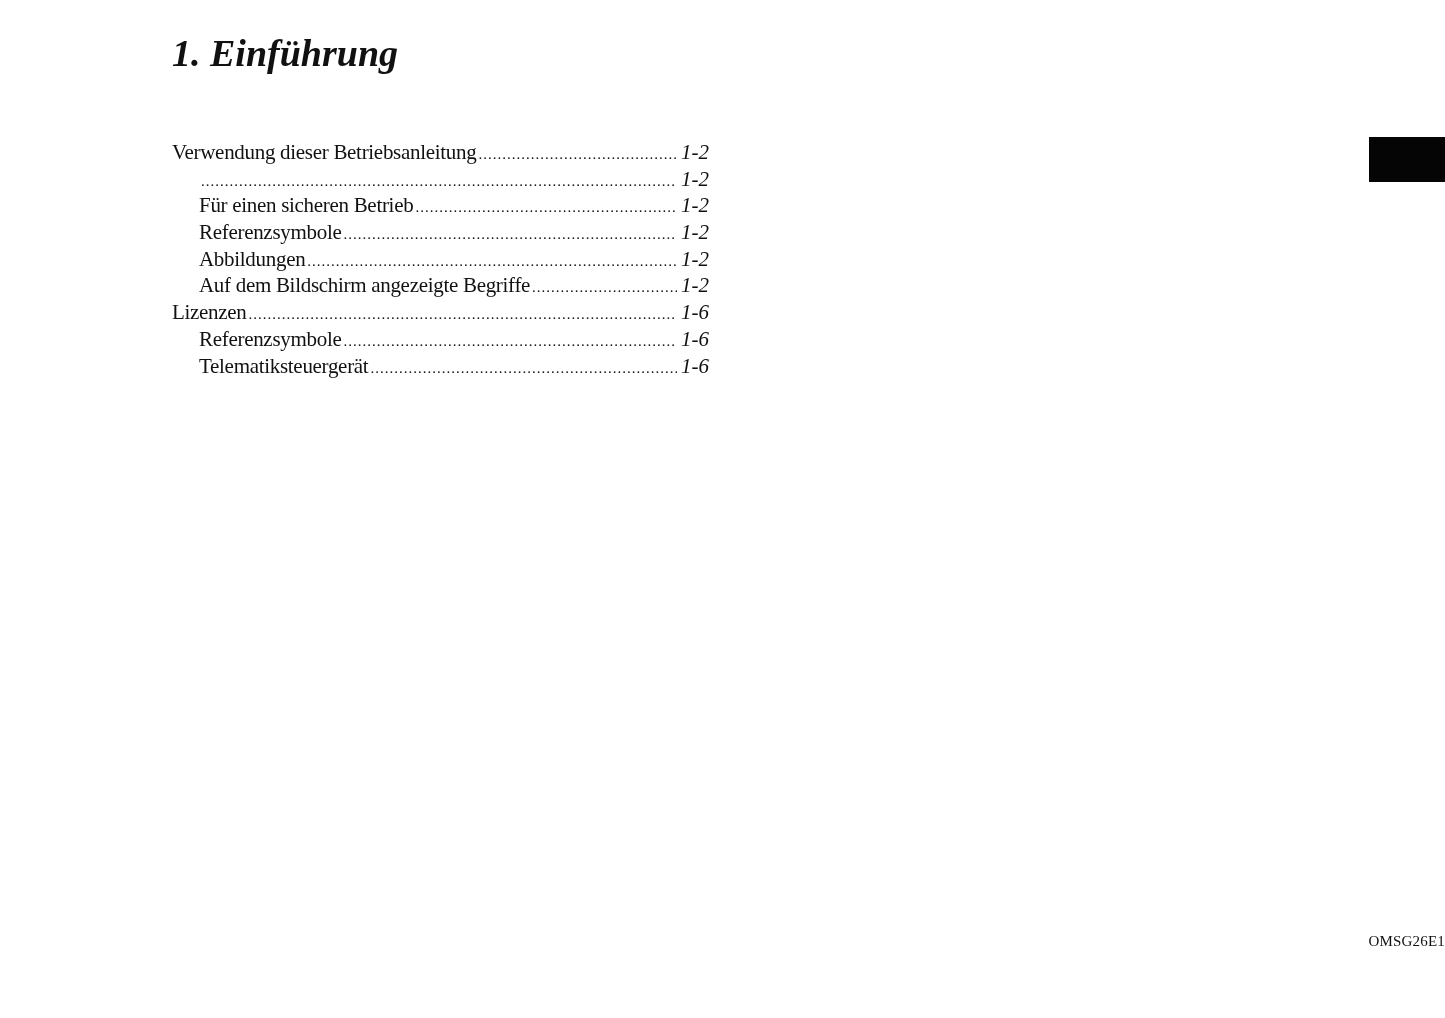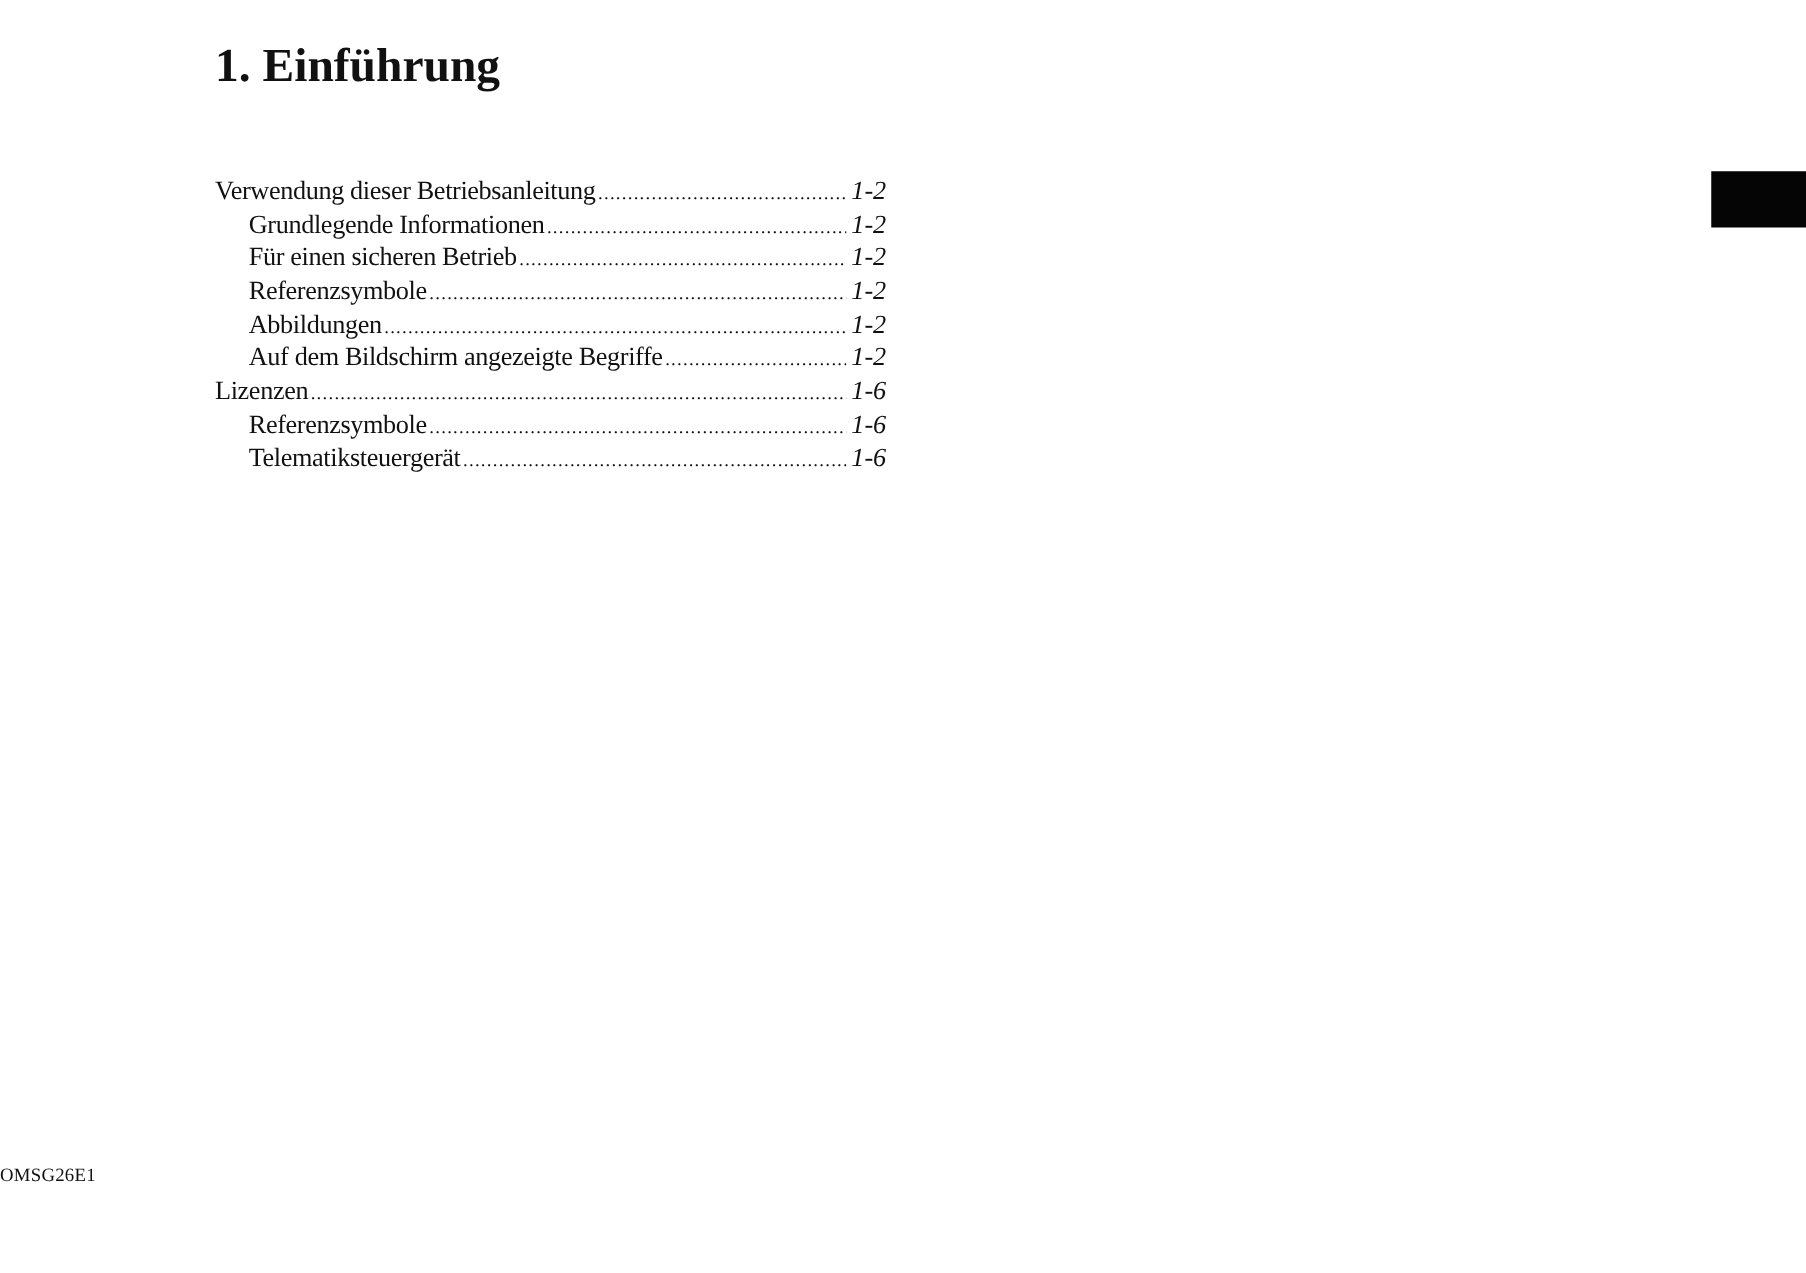--- a/index.html
+++ b/index.html
@@ -14,20 +14,21 @@
       overflow: hidden;
       font-family: "Liberation Serif", "DejaVu Serif", serif;
       color: #111111;
     }
     .chapter-title {
       position: absolute;
       left: 172px;
       top: 30px;
       margin: 0;
       font-family: "Liberation Serif", serif;
+      font-style: italic;
       font-weight: bold;
       font-size: 38px;
       line-height: 46px;
       color: #111111;
       letter-spacing: 0px;
     }
     .toc {
       position: absolute;
       left: 172px;
       top: 139px;
@@ -75,40 +76,39 @@
       top: 137px;
       width: 76px;
       height: 45px;
       background: #050505;
     }
     .footer-code {
       position: absolute;
       left: 0;
       width: 1445px;
       top: 932px;
-      text-align: left;
+      text-align: right;
       font-size: 15px;
       line-height: 18px;
       color: #111111;
       letter-spacing: 0.2px;
     }
   </style>
 </head>
 <body>
 
 <h1 class="chapter-title">1. Einführung</h1>
 
 <ul class="toc">
   <li class="toc-entry level-1">
     <span class="toc-label">Verwendung dieser Betriebsanleitung</span>
     <span class="toc-leader"></span>
     <span class="toc-page">1-2</span>
   </li>
   <li class="toc-entry level-2">
-    <span class="toc-label">Grundlegende Informationen</span>
     <span class="toc-leader"></span>
     <span class="toc-page">1-2</span>
   </li>
   <li class="toc-entry level-2">
     <span class="toc-label">Für einen sicheren Betrieb</span>
     <span class="toc-leader"></span>
     <span class="toc-page">1-2</span>
   </li>
   <li class="toc-entry level-2">
     <span class="toc-label">Referenzsymbole</span>

